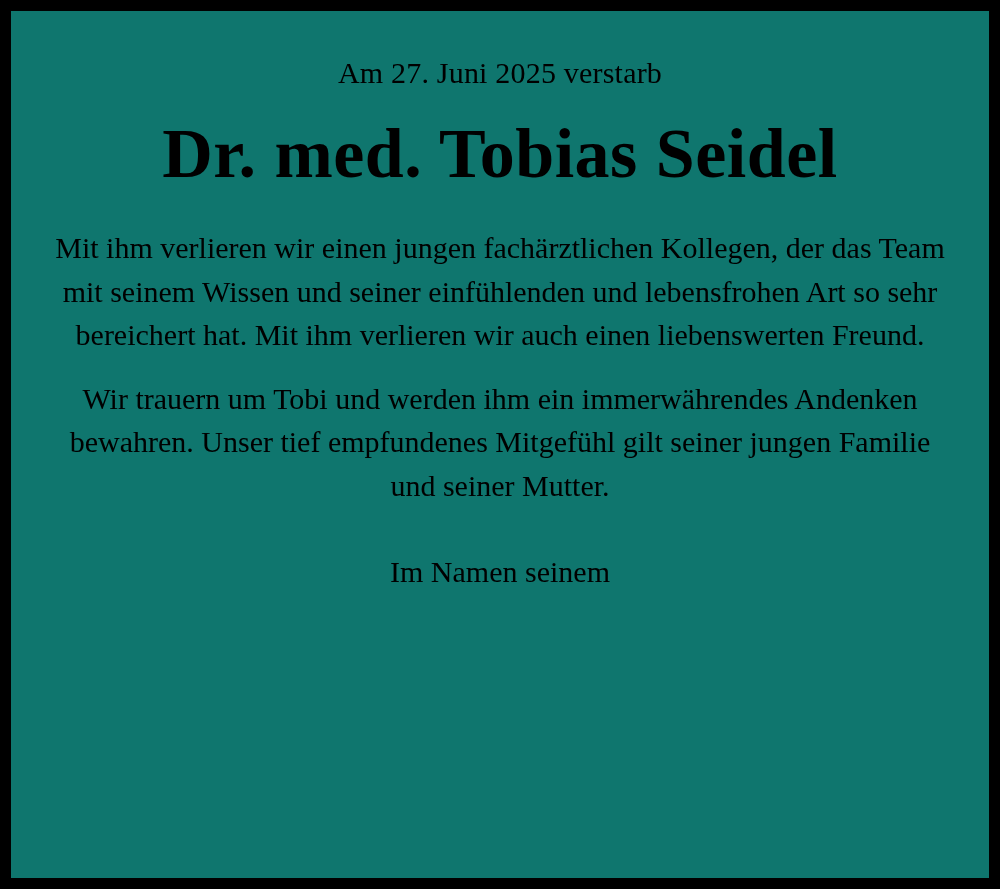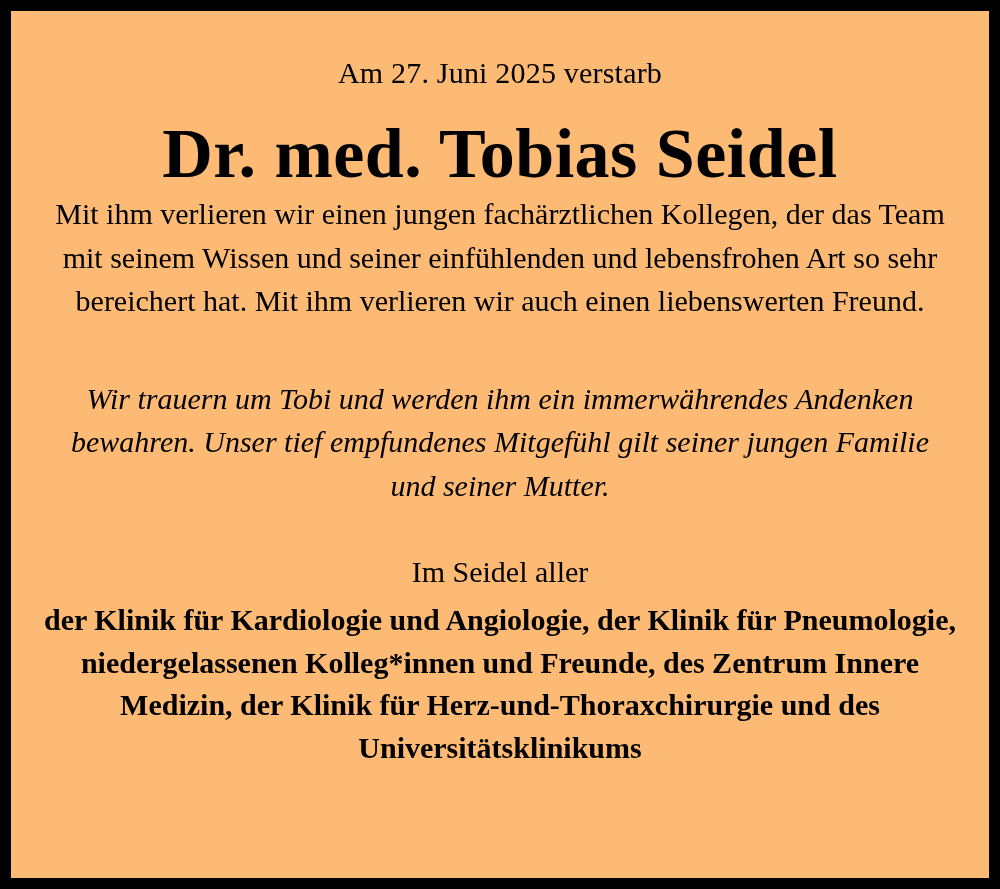--- a/index.html
+++ b/index.html
@@ -4,21 +4,21 @@
 <style>
   html, body {
     margin: 0;
     padding: 0;
     background: #ffffff;
   }
   .obituary {
     width: 1000px;
     height: 889px;
     box-sizing: border-box;
-    background: #fdba74;
+    background: #0f766e;
     border: 11px solid #000000;
     font-family: "Liberation Serif", "DejaVu Serif", serif;
     color: #000000;
     display: flex;
     flex-direction: column;
     align-items: center;
     padding: 30px 28px 18px 28px;
     overflow: hidden;
   }
   .intro {
@@ -35,25 +35,25 @@
     line-height: 1.1;
     margin-top: 24px;
     letter-spacing: 0.5px;
     white-space: nowrap;
   }
   .para {
     font-size: 30px;
     line-height: 1.45;
     text-align: center;
     max-width: 910px;
+    margin-top: 34px;
   }
   .para.second {
-    margin-top: 54px;
+    margin-top: 20px;
     max-width: 880px;
-    font-style: italic;
   }
   .in-name {
     font-size: 30px;
     line-height: 1.4;
     text-align: center;
     margin-top: 44px;
   }
   .orgs {
     font-size: 30px;
     font-weight: bold;
@@ -75,18 +75,17 @@
 <div class="obituary">
 
   <div class="intro">Am 27. Juni 2025 verstarb</div>
 
   <div class="name">Dr. med. Tobias Seidel</div>
 
   <div class="para">Mit ihm verlieren wir einen jungen fachärztlichen Kollegen, der das Team mit seinem Wissen und seiner einfühlenden und lebensfrohen Art so sehr bereichert hat. Mit ihm verlieren wir auch einen liebenswerten Freund.</div>
 
   <div class="para second">Wir trauern um Tobi und werden ihm ein immerwährendes Andenken bewahren. Unser tief empfundenes Mitgefühl gilt seiner jungen Familie und seiner Mutter.</div>
 
-  <div class="in-name">Im Seidel aller</div>
+  <div class="in-name">Im Namen seinem</div>
 
-  <div class="orgs">der Klinik für Kardiologie und Angiologie, der Klinik für Pneumologie, niedergelassenen Kolleg*innen und Freunde, des Zentrum Innere Medizin, der Klinik für Herz-und-Thoraxchirurgie und des Universitätsklinikums</div>
 
 
 </div>
 
 </body></html>

